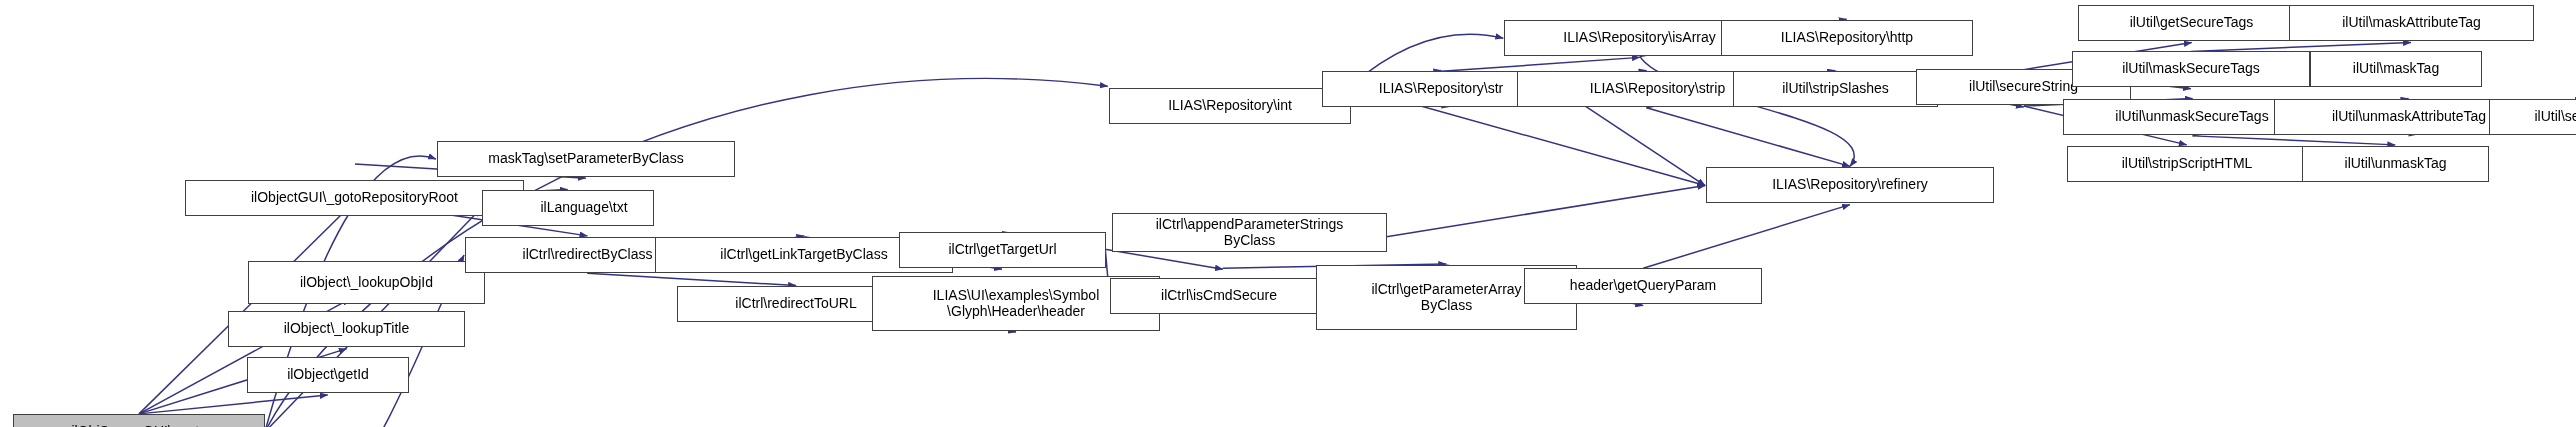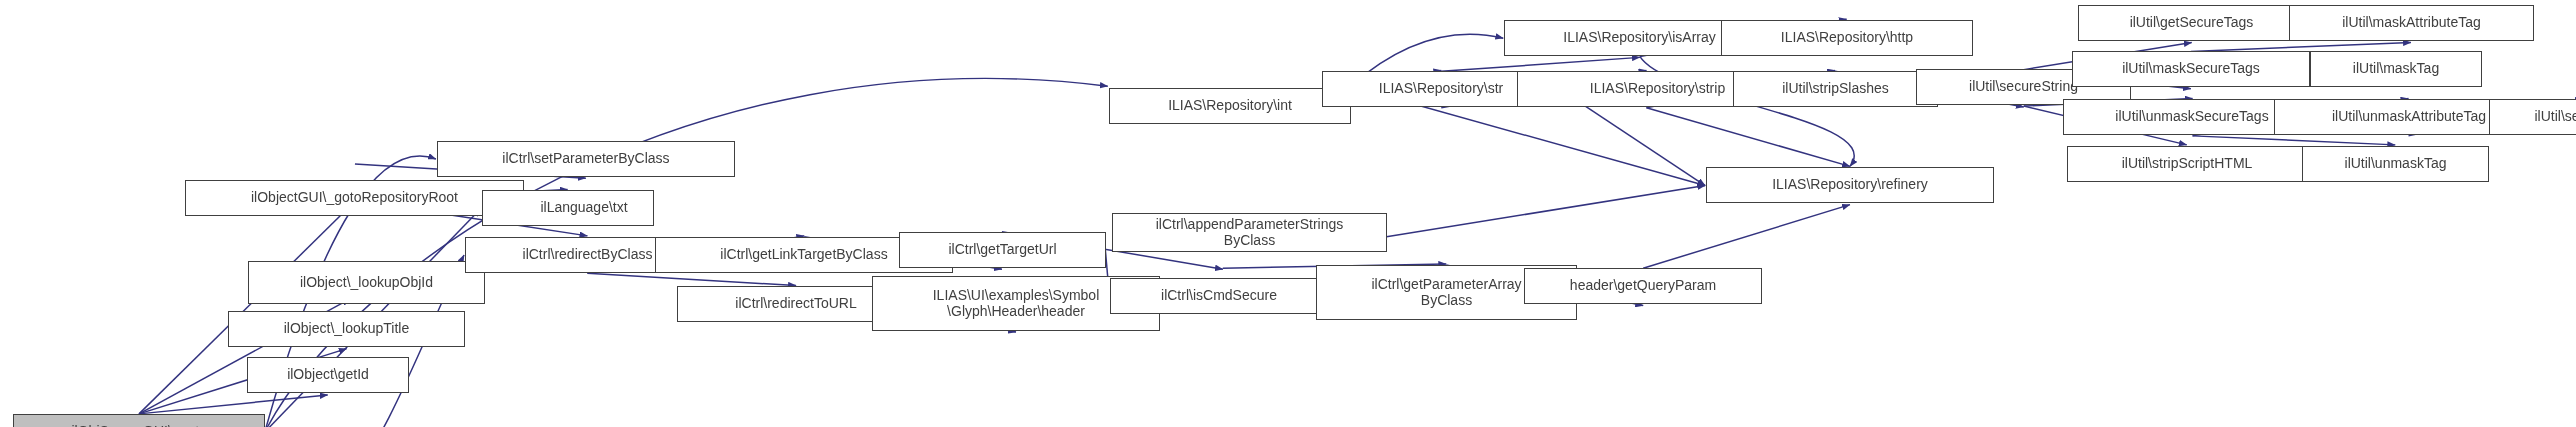--- a/index.html
+++ b/index.html
@@ -1,20 +1,20 @@
 <!DOCTYPE html>
 <html style="font-size:15px"><head>
 <meta charset="utf-8">
 <style>
   html,body{margin:0;padding:0;background:#ffffff;}
   body{font-family:"Liberation Sans",sans-serif;}
   #canvas{position:relative;width:2576px;height:428px;background:#ffffff;overflow:hidden;}
   svg#edges{position:absolute;left:0;top:0;width:2576px;height:428px;pointer-events:none;}
   .node{position:absolute;box-sizing:border-box;border:0.9px solid #404040;background:#ffffff;
-        color:#404040;font-size:14px;line-height:1.12;display:flex;align-items:center;
+        color:#000000;font-size:14px;line-height:1.12;display:flex;align-items:center;
         justify-content:center;text-align:center;white-space:pre;z-index:5;}
   .node.root{background:#bfbfbf;border-color:#404040;}
   .node .lbl{display:block;padding:0 5.6px;}
 </style>
 </head>
 <body>
 
 <div id="canvas">
   <svg id="edges" viewBox="0 0 2771 460">
       <defs>
@@ -63,32 +63,32 @@
       <path d="M2358.5,145.96 L2590.79,105.8" fill="none" stroke="#33337f" stroke-width="1.6" marker-end="url(#ah)"></path>
       <path d="M2358.5,145.96 L2576.55,155.64000000000001" fill="none" stroke="#33337f" stroke-width="1.6" marker-end="url(#ah)"></path>
       <path d="M2590.79,145.96 L2778.58,105.8" fill="none" stroke="#33337f" stroke-width="1.6" marker-end="url(#ah)"></path>
     </svg>
   <div id="nodes">
       <div class="node root" style="left: 13.2px; top: 414px; width: 252px; height: 36px;"><span class="lbl">ilObjSurveyGUI\_goto</span></div>
       <div class="node" style="left: 185px; top: 164px; width: 339px; height: 36px; margin-top: 16px;"><span class="lbl">ilObjectGUI\_gotoRepositoryRoot</span></div>
       <div class="node" style="left: 248px; top: 261px; width: 237px; height: 43px;"><span class="lbl">ilObject\_lookupObjId</span></div>
       <div class="node" style="left: 228px; top: 311px; width: 237px; height: 36px;"><span class="lbl">ilObject\_lookupTitle</span></div>
       <div class="node" style="left: 247px; top: 357px; width: 162px; height: 36px;"><span class="lbl">ilObject\getId</span></div>
-      <div class="node" style="left: 437px; top: 141px; width: 298px; height: 36px;"><span class="lbl">ilCtrl\setParameterByClass</span></div>
+      <div class="node" style="left: 437px; top: 141px; width: 298px; height: 36px;"><span class="lbl">maskTag\setParameterByClass</span></div>
       <div class="node" style="left: 482px; top: 190px; width: 172px; height: 36px; padding-left: 32px;"><span class="lbl">ilLanguage\txt</span></div>
       <div class="node" style="left: 465px; top: 237px; width: 245px; height: 36px;"><span class="lbl">ilCtrl\redirectByClass</span></div>
       <div class="node" style="left: 655px; top: 237px; width: 298px; height: 36px;"><span class="lbl">ilCtrl\getLinkTargetByClass</span></div>
       <div class="node" style="left: 677px; top: 286px; width: 238px; height: 36px;"><span class="lbl">ilCtrl\redirectToURL</span></div>
       <div class="node" style="left: 872px; top: 276px; width: 288px; height: 55px;"><span class="lbl">ILIAS\UI\examples\Symbol
 \Glyph\Header\header</span></div>
       <div class="node" style="left: 899px; top: 232px; width: 207px; height: 36px;"><span class="lbl">ilCtrl\getTargetUrl</span></div>
       <div class="node" style="left: 1112px; top: 213px; width: 275px; height: 39px;"><span class="lbl">ilCtrl\appendParameterStrings
 ByClass</span></div>
       <div class="node" style="left: 1110px; top: 278px; width: 218px; height: 36px;"><span class="lbl">ilCtrl\isCmdSecure</span></div>
-      <div class="node" style="left: 1316px; top: 265px; width: 261px; height: 55px;"><span class="lbl">ilCtrl\getParameterArray
+      <div class="node" style="left: 1316px; top: 265px; width: 261px; height: 65px;"><span class="lbl">ilCtrl\getParameterArray
 ByClass</span></div>
       <div class="node" style="left: 1524px; top: 268px; width: 238px; height: 36px;"><span class="lbl">header\getQueryParam</span></div>
       <div class="node" style="left: 1109px; top: 68px; width: 242px; height: 36px; margin-top: 20px;"><span class="lbl">ILIAS\Repository\int</span></div>
       <div class="node" style="left: 1322px; top: 71px; width: 238px; height: 36px;"><span class="lbl">ILIAS\Repository\str</span></div>
       <div class="node" style="left: 1504px; top: 20px; width: 271px; height: 36px;"><span class="lbl">ILIAS\Repository\isArray</span></div>
       <div class="node" style="left: 1517px; top: 71px; width: 258px; height: 36px; padding-left: 23px;"><span class="lbl">ILIAS\Repository\strip</span></div>
       <div class="node" style="left: 1721px; top: 20px; width: 252px; height: 36px;"><span class="lbl">ILIAS\Repository\http</span></div>
       <div class="node" style="left: 1733px; top: 71px; width: 205px; height: 36px;"><span class="lbl">ilUtil\stripSlashes</span></div>
       <div class="node" style="left: 1706px; top: 167px; width: 288px; height: 36px;"><span class="lbl">ILIAS\Repository\refinery</span></div>
       <div class="node" style="left: 1916px; top: 69px; width: 215px; height: 36px;"><span class="lbl">ilUtil\secureString</span></div>

